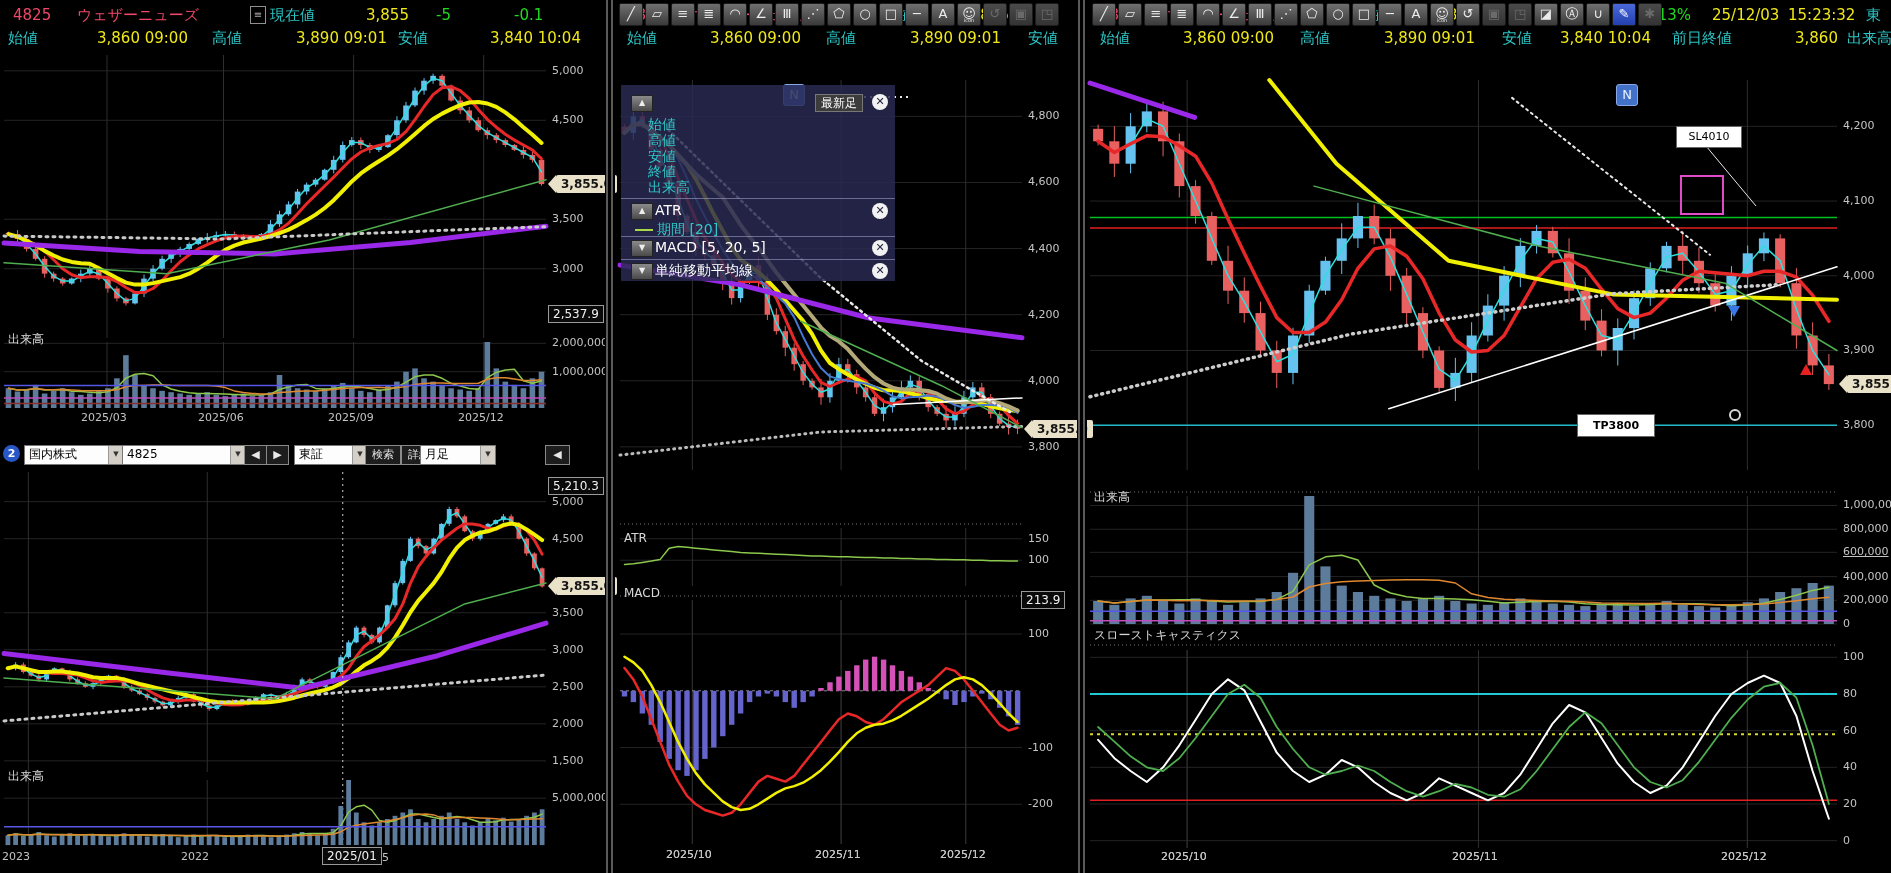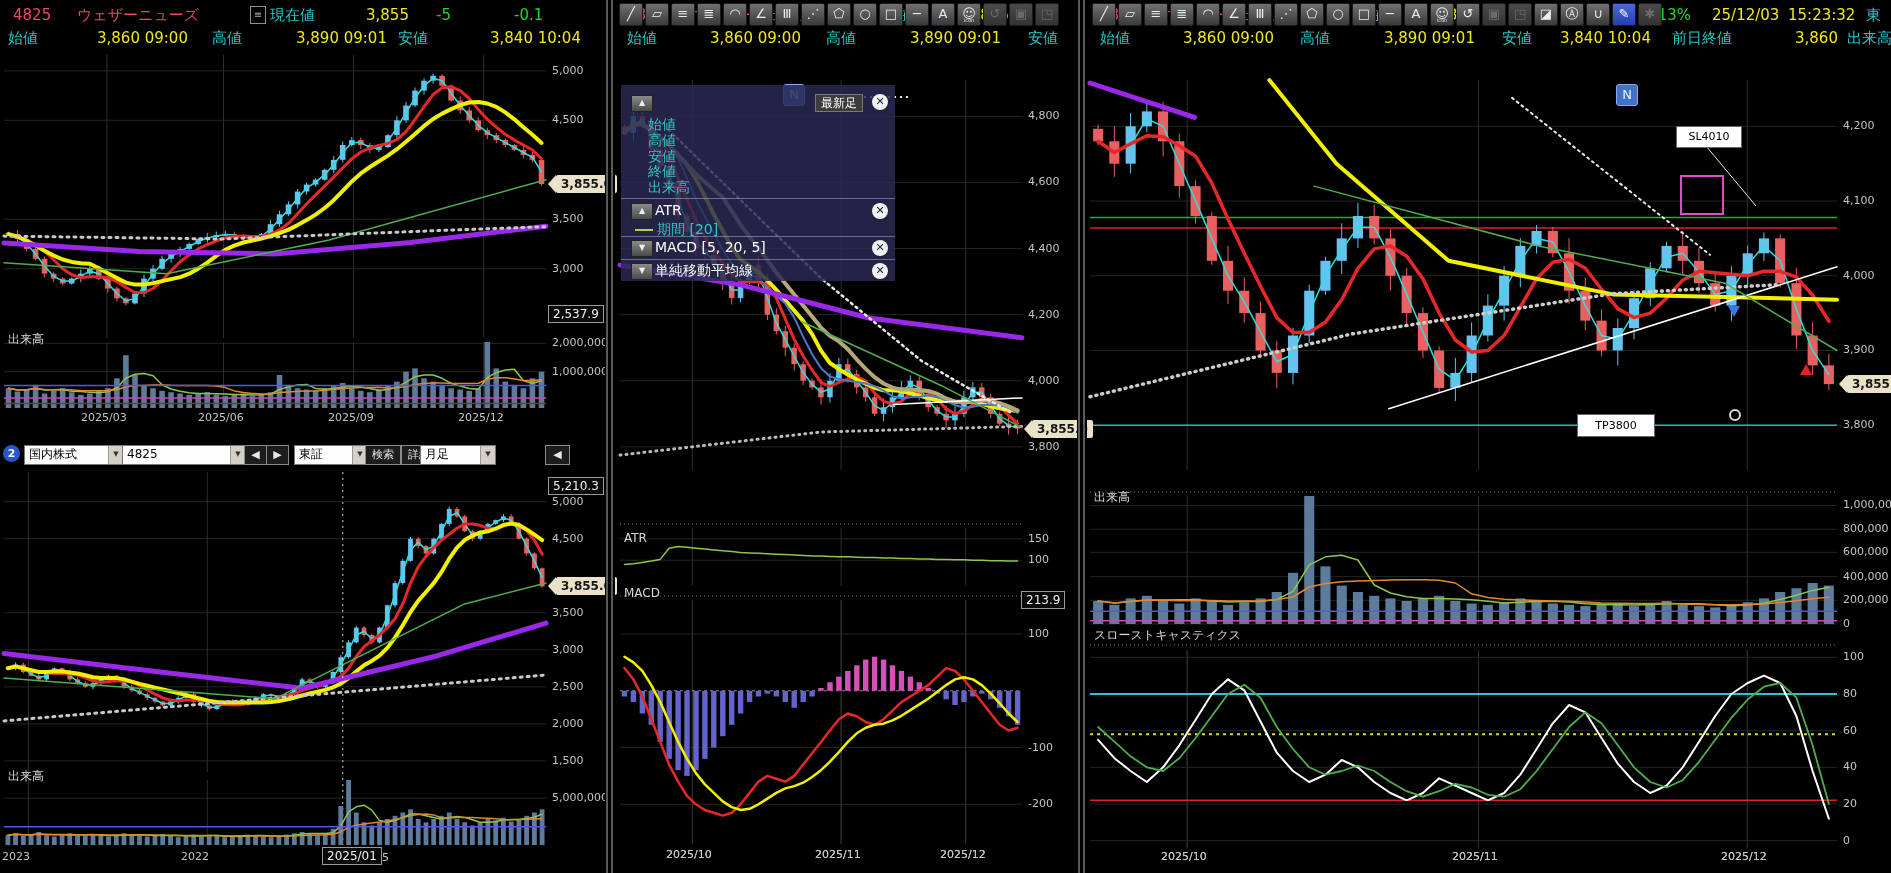--- a/index.html
+++ b/index.html
@@ -940,27 +940,27 @@
     <div class="tick" style="left: 1843px; top: 194px;">4,100</div>
     <div class="tick" style="left: 1843px; top: 269px;">4,000</div>
     <div class="tick" style="left: 1843px; top: 343px;">3,900</div>
     <div class="tick" style="left: 1843px; top: 418px;">3,800</div>
     <div class="tagb" style="left: 1847px; top: 375px;">3,855.0</div>
     <div class="dtick" style="left: 1161px; top: 850px;">2025/10</div>
     <div class="dtick" style="left: 1452px; top: 850px;">2025/11</div>
     <div class="dtick" style="left: 1721px; top: 850px;">2025/12</div>
     <div class="nb" style="left: 1616px; top: 84px;">N</div>
     <div class="annbox" style="left: 1676px; top: 126px; width: 64px; height: 20px; line-height: 20px;">SL4010</div>
-    <div class="annbox" style="left: 1577px; top: 414px; width: 76px; height: 21px; line-height: 21px;">TP3800</div>
+    <div class="annbox" style="left: 1577px; top: 414px; width: 76px; height: 21px; line-height: 21px; font-weight: bold;">TP3800</div>
     <div class="mk-up" style="left: 1800px; top: 364px;"></div>
     <div class="mk-dn" style="left: 1728px; top: 306px;"></div>
     <div class="ring" style="left: 1729px; top: 409px;"></div>
     <div class="tick" style="left: 1843px; top: 498px;">1,000,000</div>
     <div class="tick" style="left: 1843px; top: 522px;">800,000</div>
-    <div class="tick" style="left: 1843px; top: 545px;">600,000</div>
+    <div class="tick" style="left: 1843px; top: 545px; text-decoration: underline;">600,000</div>
     <div class="tick" style="left: 1843px; top: 570px;">400,000</div>
     <div class="tick" style="left: 1843px; top: 593px;">200,000</div>
     <div class="tick" style="left: 1843px; top: 617px;">0</div>
     <div class="lab" style="left: 1094px; top: 489px;">出来高</div>
     <div class="tick" style="left: 1843px; top: 650px;">100</div>
     <div class="tick" style="left: 1843px; top: 687px;">80</div>
     <div class="tick" style="left: 1843px; top: 724px;">60</div>
     <div class="tick" style="left: 1843px; top: 760px;">40</div>
     <div class="tick" style="left: 1843px; top: 797px;">20</div>
     <div class="tick" style="left: 1843px; top: 834px;">0</div>

